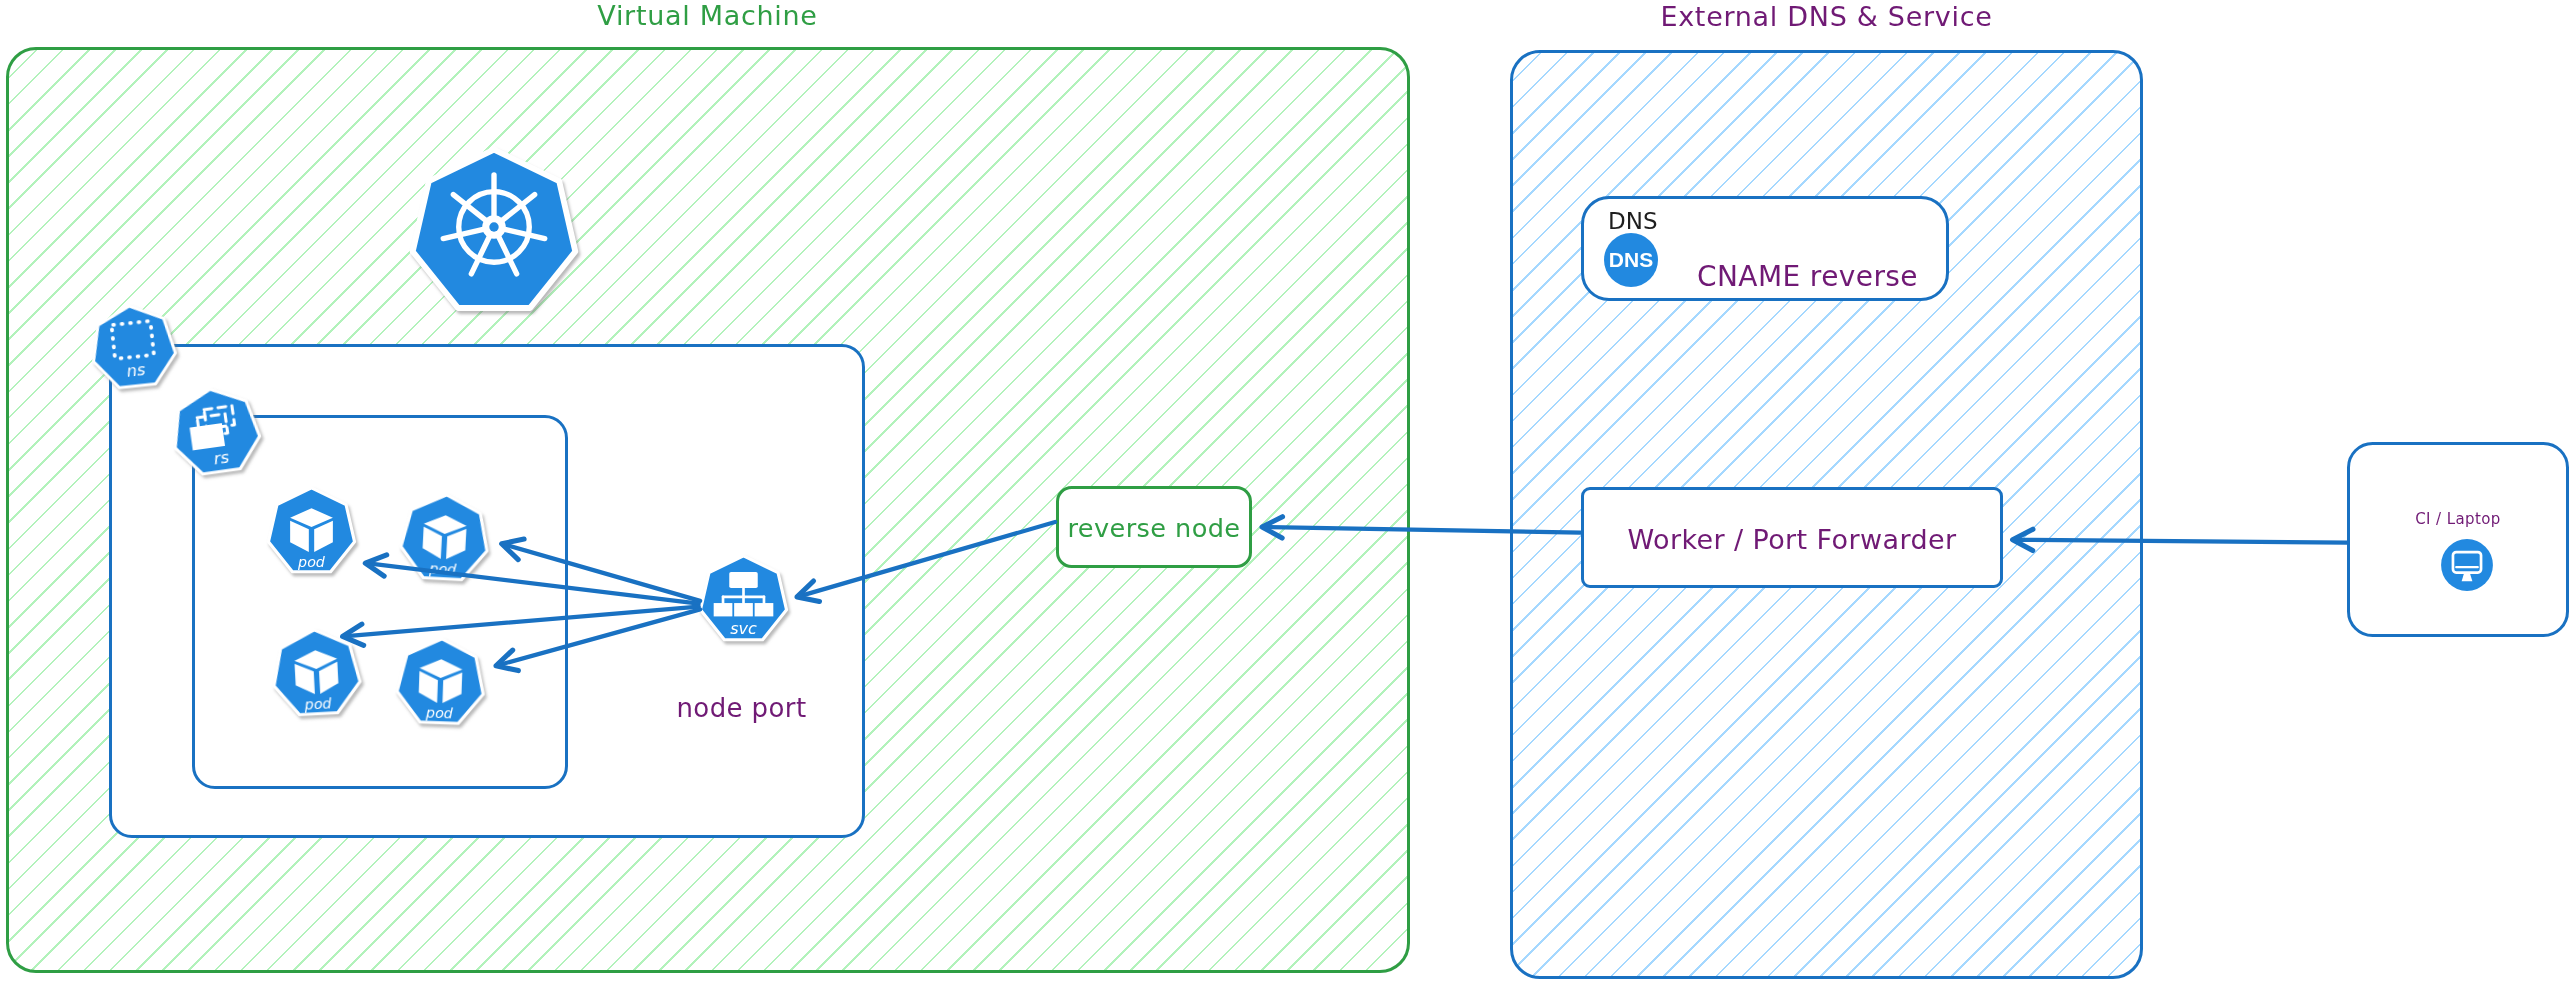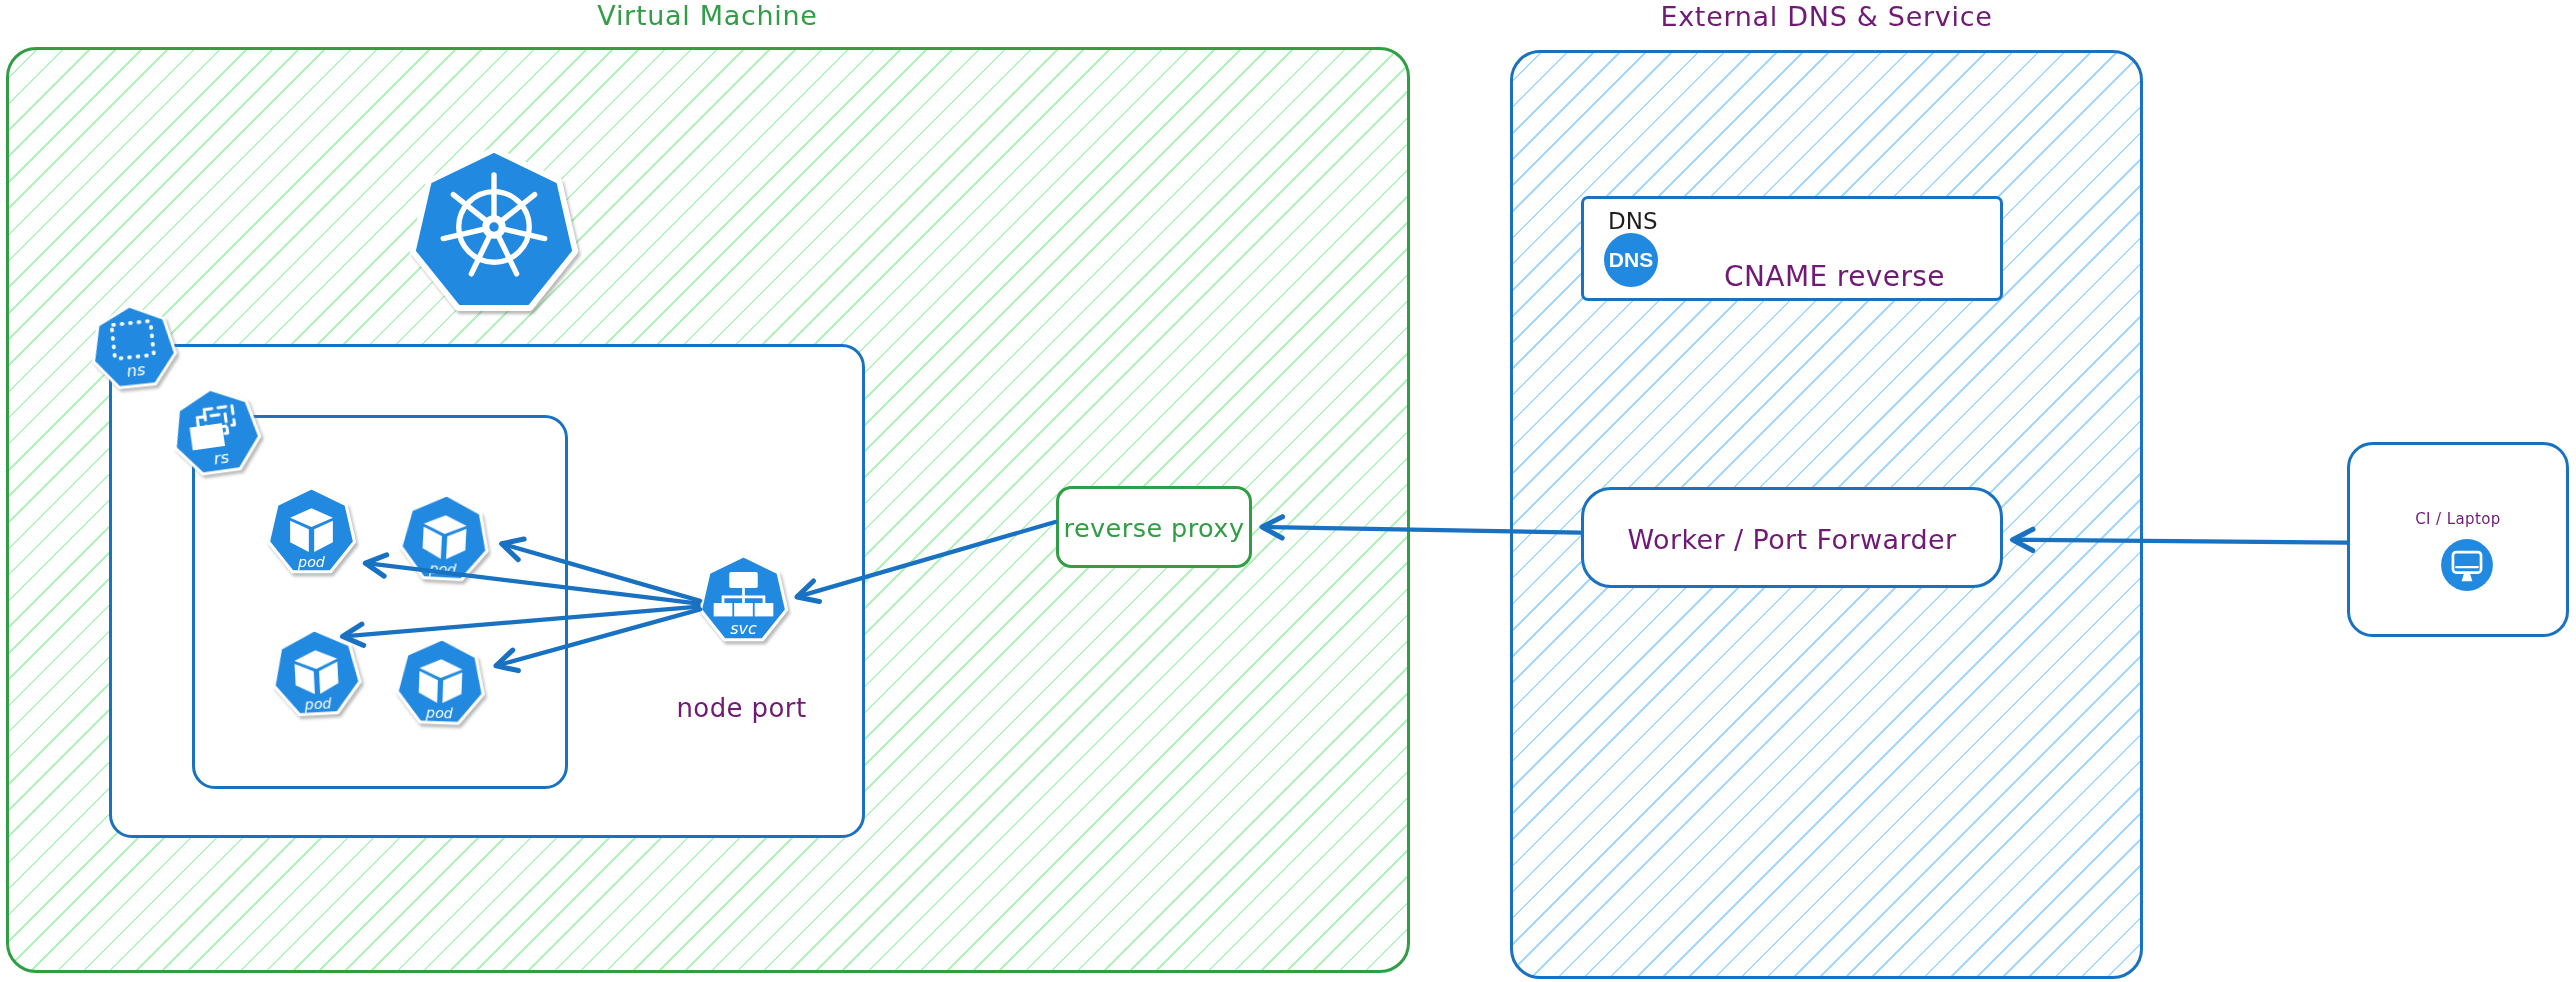--- a/index.html
+++ b/index.html
@@ -57,32 +57,32 @@
 
   <div class="region green" style="left:5.7px;top:47px;width:1404px;height:926px;"></div>
 
   <div class="region blue" style="left:1510px;top:50px;width:633px;height:929px;"></div>
 
   <div class="wbox blue-border" style="left:109px;top:344px;width:756px;height:494px;"></div>
 
   <div class="wbox blue-border" style="left:192px;top:415px;width:376px;height:374px;"></div>
 
   <div class="wbox green-border" style="left:1056px;top:486px;width:196px;height:82px;">
-    <div class="box-label green-text" style="top:24px;font-size:25.6px;">reverse proxy</div>
+    <div class="box-label green-text" style="top:24px;font-size:25.6px;">reverse node</div>
   </div>
 
-  <div class="wbox blue-border" style="left:1581px;top:196px;width:422px;height:105px;border-radius:7px;">
+  <div class="wbox blue-border" style="left:1581px;top:196px;width:368px;height:105px;border-radius:28px;">
     <div style="position:absolute;left:24px;top:8.5px;font-size:23px;color:#1e1e1e;font-weight:500;">DNS</div>
     <div class="badge" style="left:20px;top:34px;width:54px;height:54px;font-size:21px;">
       <span>DNS</span>
     </div>
     <div class="box-label blue-text" style="left:85px;top:61px;font-size:28px;">CNAME reverse</div>
   </div>
 
-  <div class="wbox blue-border" style="left:1581px;top:487px;width:422px;height:101px;border-radius:30px;">
+  <div class="wbox blue-border" style="left:1581px;top:487px;width:422px;height:101px;border-radius:9px;">
     <div class="box-label blue-text" style="top:34px;font-size:27px;">Worker / Port Forwarder</div>
   </div>
 
   <div class="wbox blue-border" style="left:2347px;top:442px;width:222px;height:195px;border-radius:25.6px;">
     <div class="box-label blue-text" style="top:65px;font-size:15px;">CI / Laptop</div>
     <svg style="position:absolute;left:90px;top:93px;" width="54" height="54" viewBox="0 0 100 100">
       <circle cx="50" cy="50" r="48" fill="#2289e0"></circle>
       <rect x="24" y="26" width="52" height="38" rx="6" class="wstroke" stroke-width="5"></rect>
       <line x1="30" y1="54" x2="70" y2="54" class="wstroke" stroke-width="4"></line>
       <polygon points="45,64 40,80 60,80 55,64" class="wfill"></polygon>

